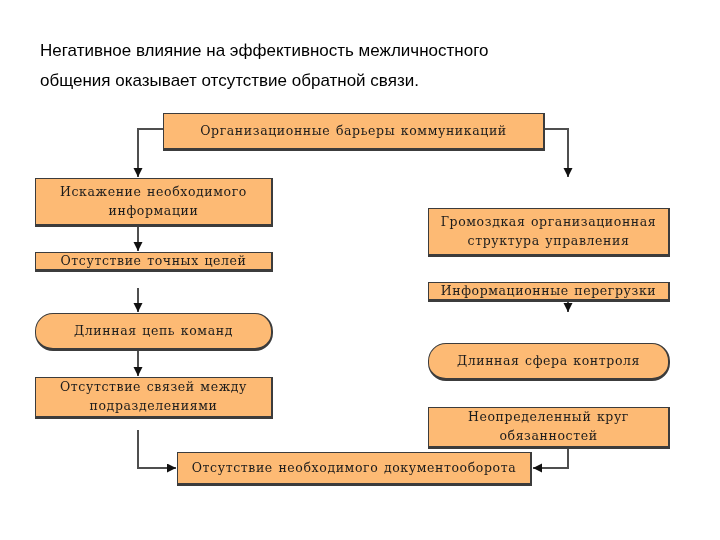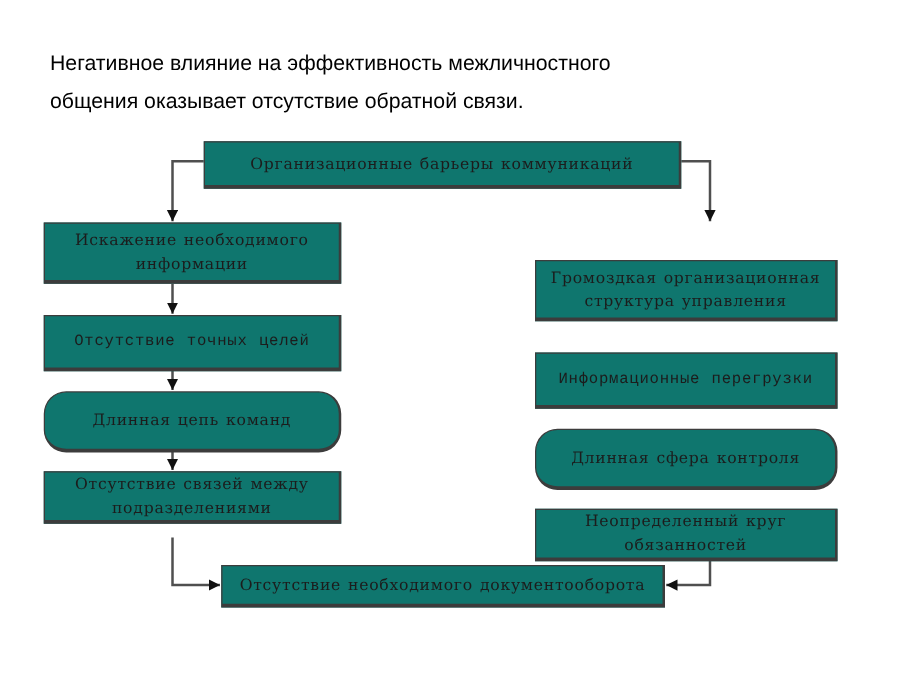--- a/index.html
+++ b/index.html
@@ -23,41 +23,41 @@
     font-family: "Liberation Sans", sans-serif;
   }
   .connectors {
     position: absolute;
     top: 0;
     left: 0;
   }
   .node {
     position: absolute;
     box-sizing: border-box;
-    background: #0f766e;
+    background: #fdba74;
     border: solid #3c3c3c;
     border-width: 1px 2px 3px 1px;
     display: flex;
     align-items: center;
     justify-content: center;
     text-align: center;
     font-family: "DejaVu Serif", serif;
     font-size: 12.5px;
     letter-spacing: 0.6px;
     word-spacing: 1px;
     color: #1c1c1c;
     line-height: 1.5;
     padding: 2px 5px;
   }
   .node-root   { left: 163px; top: 113px; width: 382px; height: 38px; }
   .col-left    { left: 35px;  width: 238px; }
   .col-right   { left: 428px; width: 242px; margin-top: 30px; }
   .row-1 { top: 178px; height: 49px; }
-  .row-2 { top: 252px; height: 45px; font-family: Liberation Mono, monospace; }
-  .row-3 { top: 313px; height: 49px; border-radius: 18px; }
+  .row-2 { top: 252px; height: 20px; }
+  .row-3 { top: 313px; height: 38px; border-radius: 18px; }
   .row-4 { top: 377px; height: 42px; }
   .node-bottom { left: 177px; top: 452px; width: 355px; height: 34px; }
 </style>
 </head>
 <body>
 
 <div class="stage">
 
   <div class="title">
     <div>Негативное влияние на эффективность межличностного</div>

